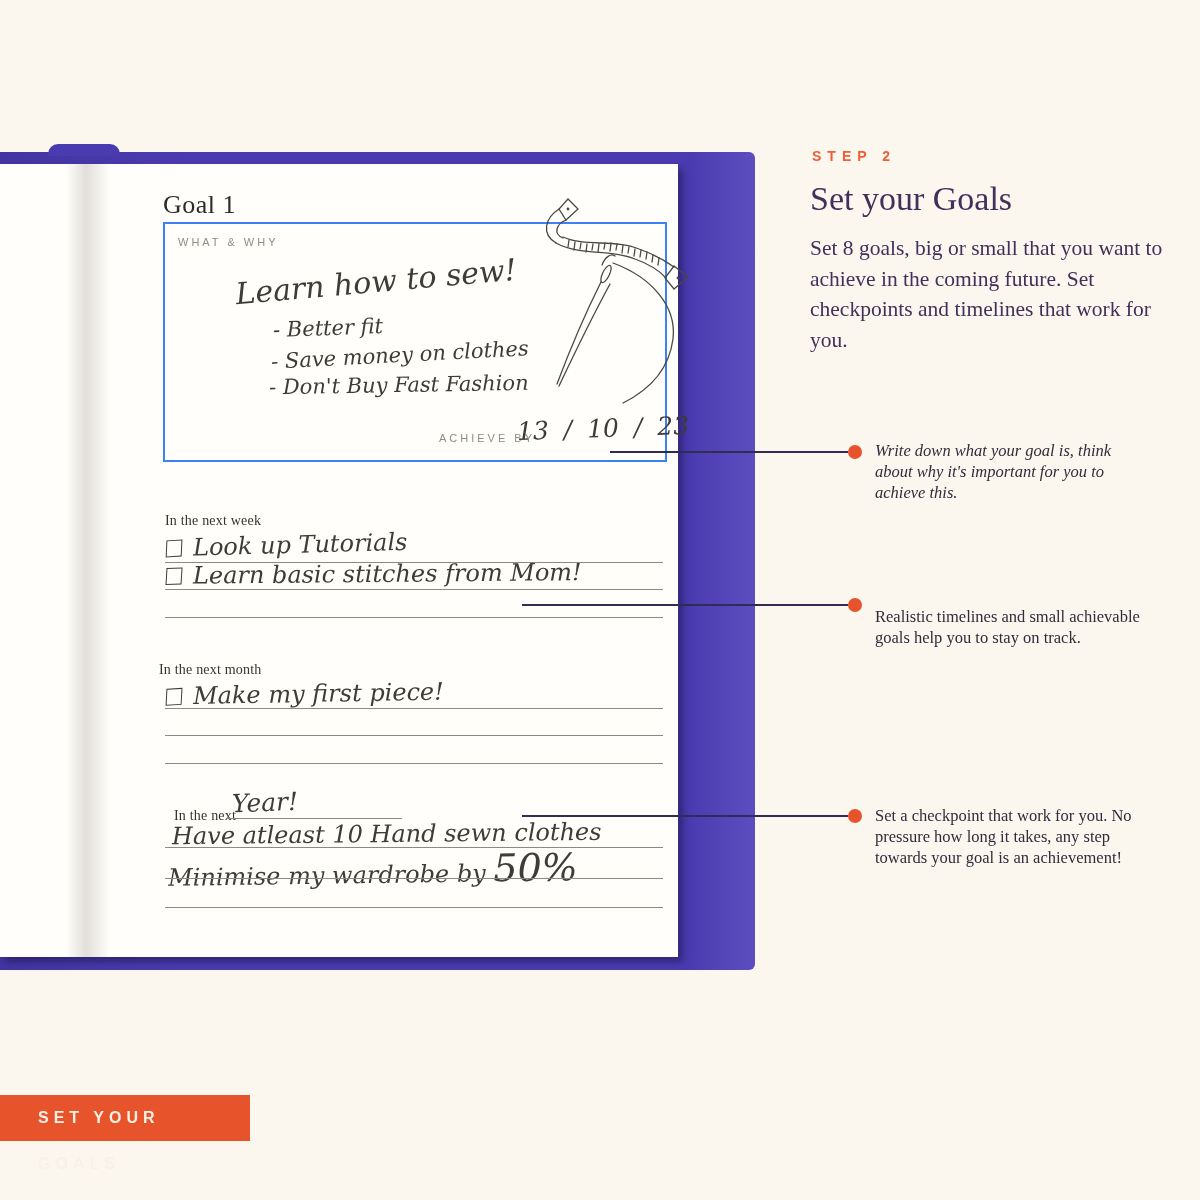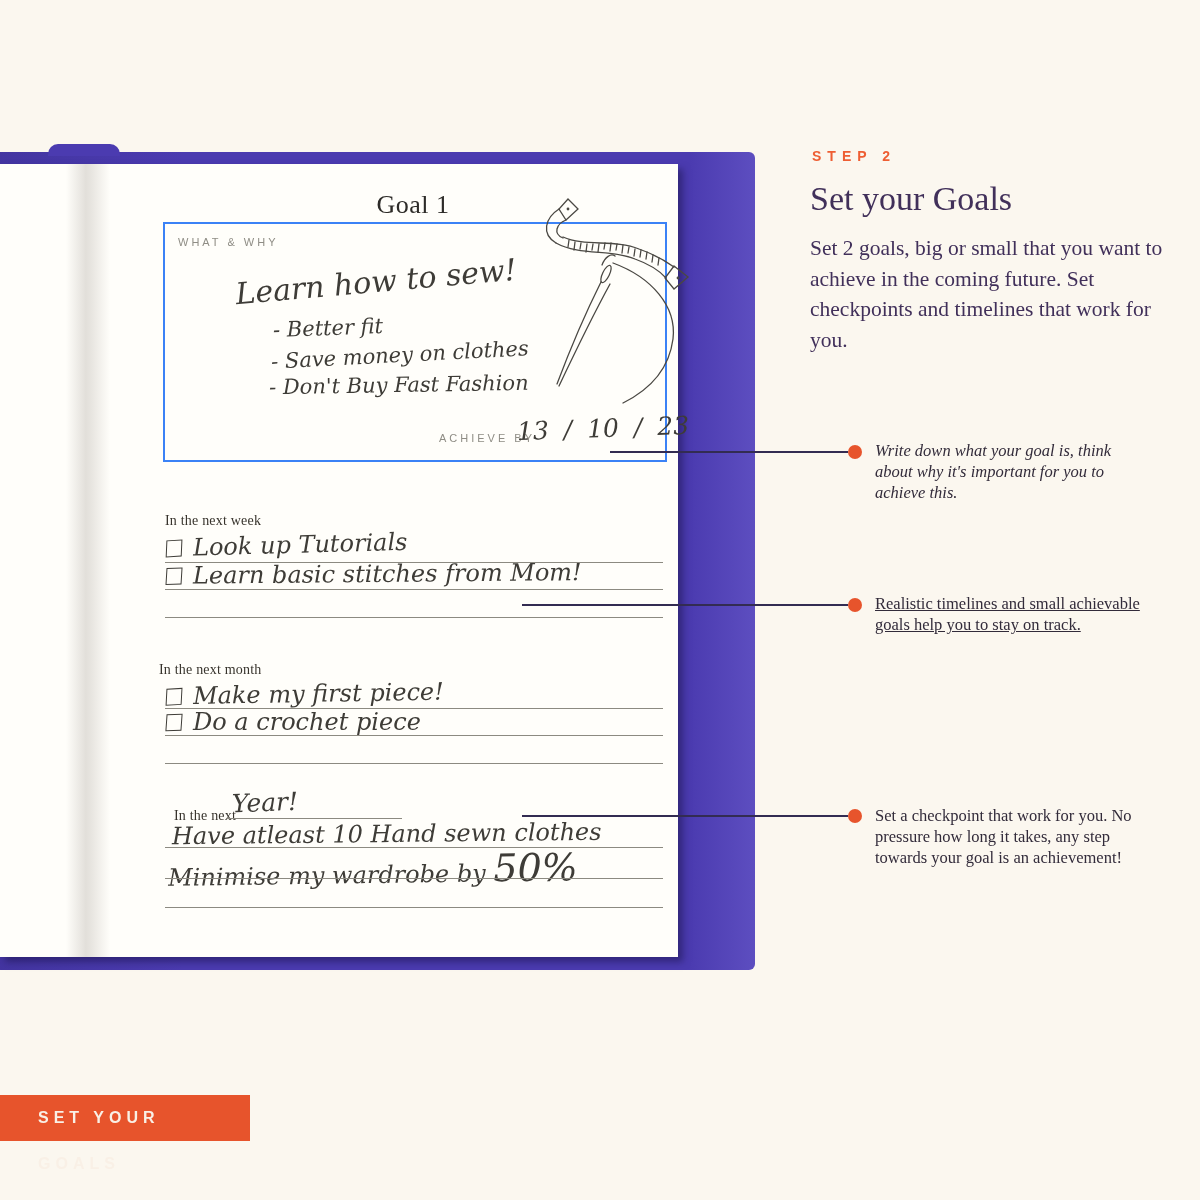--- a/index.html
+++ b/index.html
@@ -25,21 +25,21 @@
     box-shadow:5px 5px 7px rgba(30,22,80,.55);
   }
   .spine-shadow{
     position:absolute;left:66px;top:0;width:44px;height:100%;
     background:linear-gradient(90deg,rgba(110,100,90,0) 0%,rgba(110,100,90,.20) 45%,rgba(110,100,90,.16) 58%,rgba(110,100,90,0) 100%);
     pointer-events:none;
   }
 
   
   .goal-title{
-    position:absolute;left:163px;top:26px;width:500px;text-align:center;
+    position:absolute;left:163px;top:26px;width:500px;
     font-size:26px;color:#2d2b28;letter-spacing:.5px;
   }
   .card{
     position:absolute;left:163px;top:58px;width:500px;height:236px;
     border:2px solid #3b82f6;
   }
   .microlabel{
     font-family:"Liberation Sans",sans-serif;font-size:11px;letter-spacing:3px;
     color:#8f8d85;
   }
@@ -141,45 +141,44 @@
 
     <div class="section-label" style="left:165px;top:349px;text-align:right;">In the next week</div>
     <div class="hw hw-line" style="left:166px;top:367px;transform:rotate(-1.5deg);"><span class="cb"></span><span>Look up Tutorials</span></div>
     <div class="hw hw-line" style="left:166px;top:396px;transform:rotate(-.5deg);"><span class="cb"></span><span>Learn basic stitches from Mom!</span></div>
     <div class="rule" style="top:398px;"></div>
     <div class="rule" style="top:425px;"></div>
     <div class="rule" style="top:453px;"></div>
 
     <div class="section-label" style="left:159px;top:498px;">In the next month</div>
     <div class="hw hw-line" style="left:166px;top:516px;transform:rotate(-1deg);"><span class="cb"></span><span>Make my first piece!</span></div>
-    <div class="hw hw-line" style="left:166px;top:544px;"><span class="cb"></span><span>Do a crochet piece</span></div>
     <div class="rule" style="top:544px;"></div>
     <div class="rule" style="top:571px;"></div>
     <div class="rule" style="top:599px;"></div>
 
     <div class="section-label" style="left:174px;top:644px;">In the next</div>
     <div class="hw hw-line" style="left:232px;top:624px;font-size:25px;transform:rotate(-2deg);">Year!</div>
     <div class="rule" style="left:227px;width:175px;top:654px;"></div>
     <div class="hw hw-line" style="left:172px;top:656px;transform:rotate(-.6deg);">Have atleast 10 Hand sewn clothes</div>
     <div class="hw hw-line" style="left:168px;top:684px;transform:rotate(-.8deg);"><span>Minimise my wardrobe by</span> <span class="hw-big">50%</span></div>
     <div class="rule" style="top:683px;"></div>
     <div class="rule" style="top:714px;"></div>
     <div class="rule" style="top:743px;"></div>
   </div>
 </div>
 
 <div class="eyebrow">STEP 2</div>
 <div class="step-title">Set your Goals</div>
-<div class="step-desc">Set 2 goals, big or small that you want to achieve in the coming future. Set checkpoints and timelines that work for you.</div>
+<div class="step-desc">Set 8 goals, big or small that you want to achieve in the coming future. Set checkpoints and timelines that work for you.</div>
 
 <div class="callout-line" style="left:610px;top:451px;width:238px;"></div>
 <div class="callout-dot" style="left:848px;top:445px;"></div>
 <div class="annotation" style="top:440px;font-style:italic;">Write down what your goal is, think about why it's important for you to achieve this.</div>
 
 <div class="callout-line" style="left:522px;top:604px;width:326px;"></div>
 <div class="callout-dot" style="left:848px;top:598px;"></div>
-<div class="annotation" style="top:593px;text-decoration:underline;">Realistic timelines and small achievable goals help you to stay on track.</div>
+<div class="annotation" style="top:606px;">Realistic timelines and small achievable goals help you to stay on track.</div>
 
 <div class="callout-line" style="left:522px;top:815px;width:326px;"></div>
 <div class="callout-dot" style="left:848px;top:809px;"></div>
 <div class="annotation" style="top:805px;">Set a checkpoint that work for you. No pressure how long it takes, any step towards your goal is an achievement!</div>
 
 <button class="badge">SET YOUR GOALS</button>
 
 </body></html>

